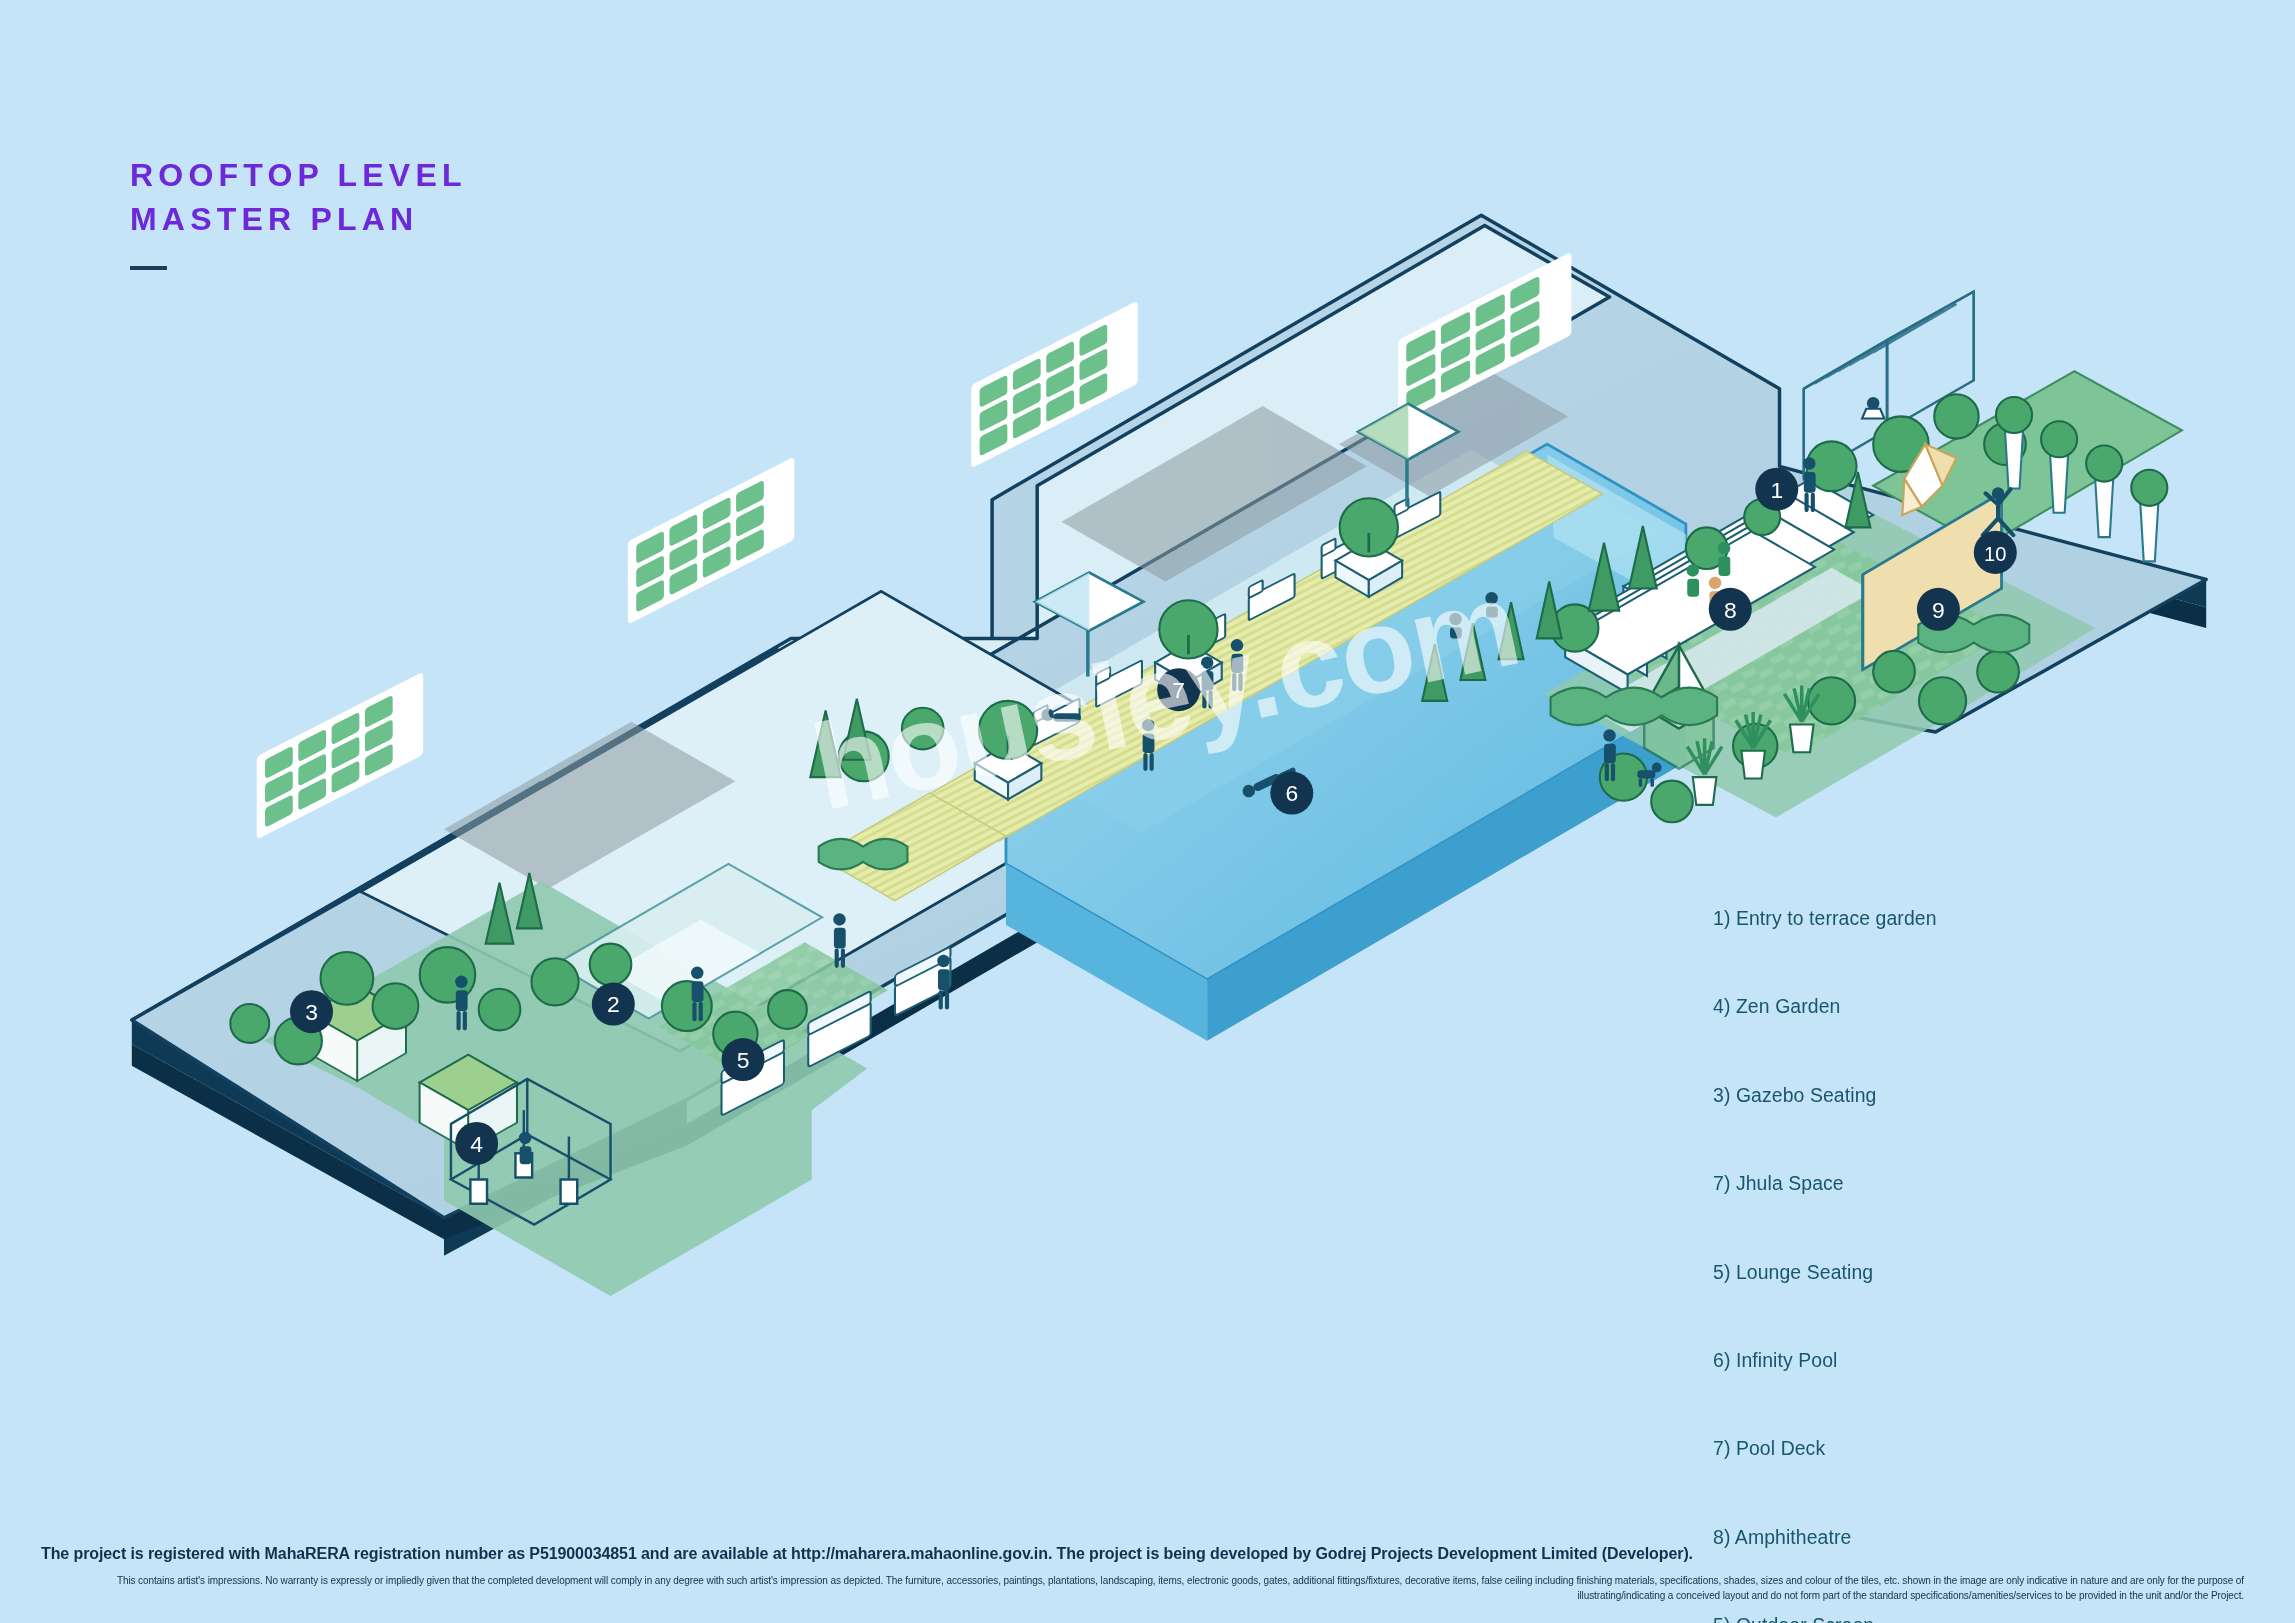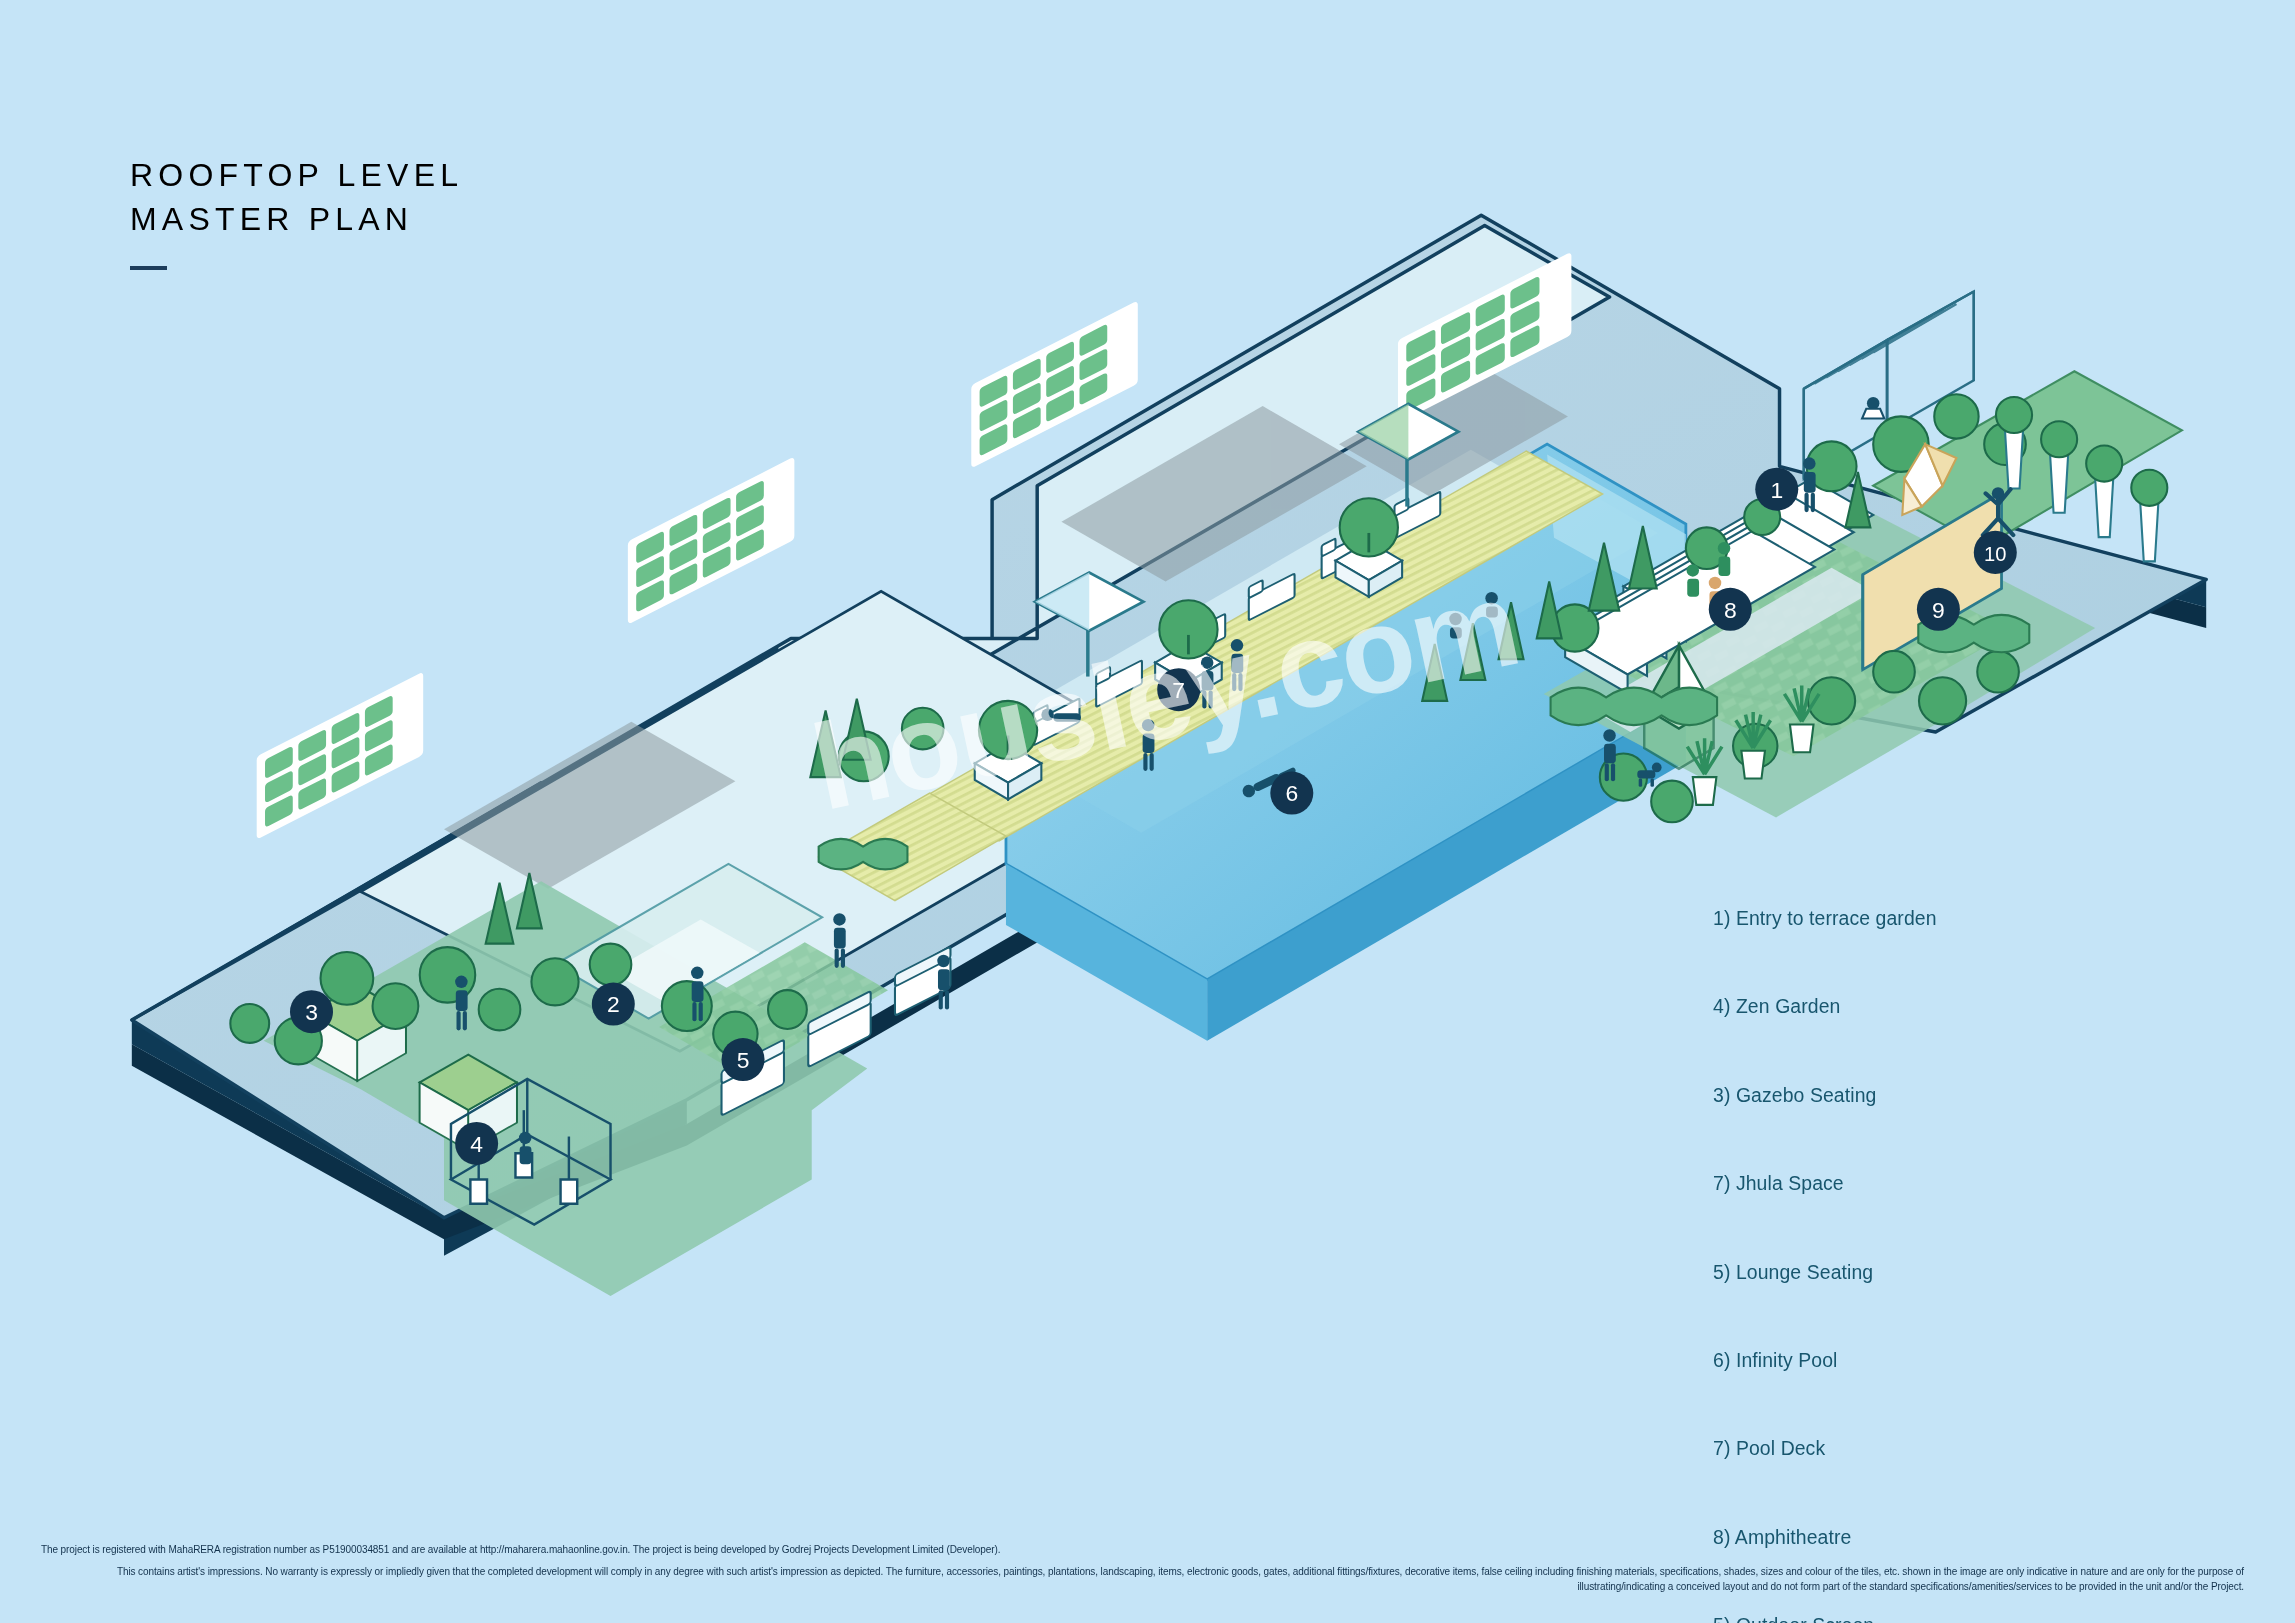--- a/index.html
+++ b/index.html
@@ -10,22 +10,22 @@
     font-family:"Liberation Sans", sans-serif;
     position:relative;overflow:hidden;
   }
   
   #title-block{
     position:absolute;left:130px;top:153px;
   }
   #title-block .line{
     font-size:32px;
     letter-spacing:5.2px;
-    font-weight:400;
-    color:#000000;
+    font-weight:700;
+    color:#6d28d9;
     line-height:1.38;
     white-space:nowrap;
   }
   #title-rule{
     margin-top:25px;width:37px;height:3.5px;background:#1d3d5c;
   }
 
   
   #legend{
     position:absolute;left:1713px;top:909px;
@@ -39,21 +39,21 @@
     white-space:nowrap;
     letter-spacing:0.1px;
   }
 
   
   #footer{
     position:absolute;left:41px;top:1542px;width:2221px;
     color:#12314c;
   }
   #footer .fp-line{
-    font-size:10px;line-height:1.55;letter-spacing:-0.1px;
+    font-size:16px;line-height:1.55;letter-spacing:-0.1px;font-weight:bold;
   }
   #footer .fp-para{
     margin-top:6.2px;font-size:10px;line-height:1.55;letter-spacing:-0.1px;
     max-width:2203px;
     text-align:right;
   }
 
   
   #illustration{
     position:absolute;left:0;top:0;width:2295px;height:1623px;

